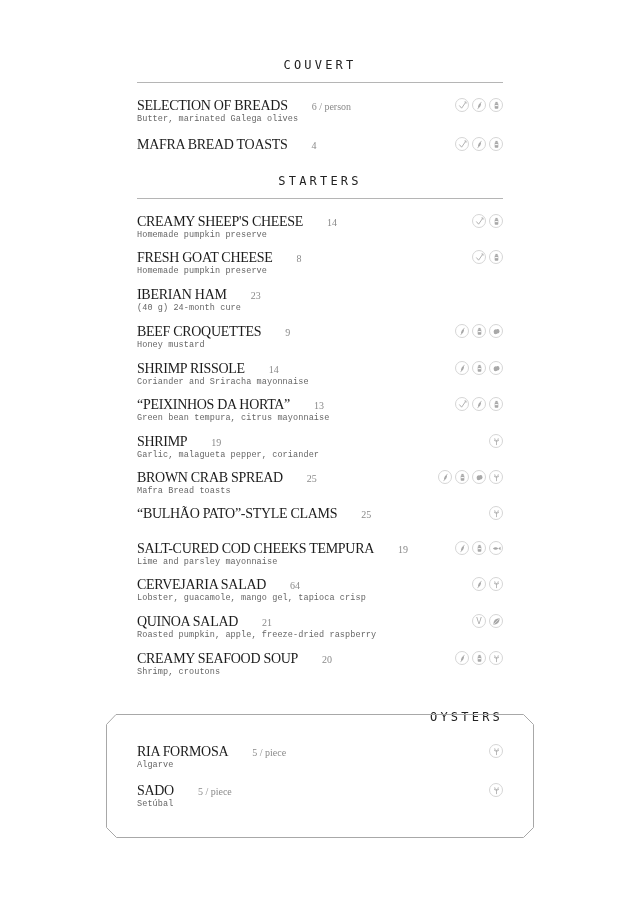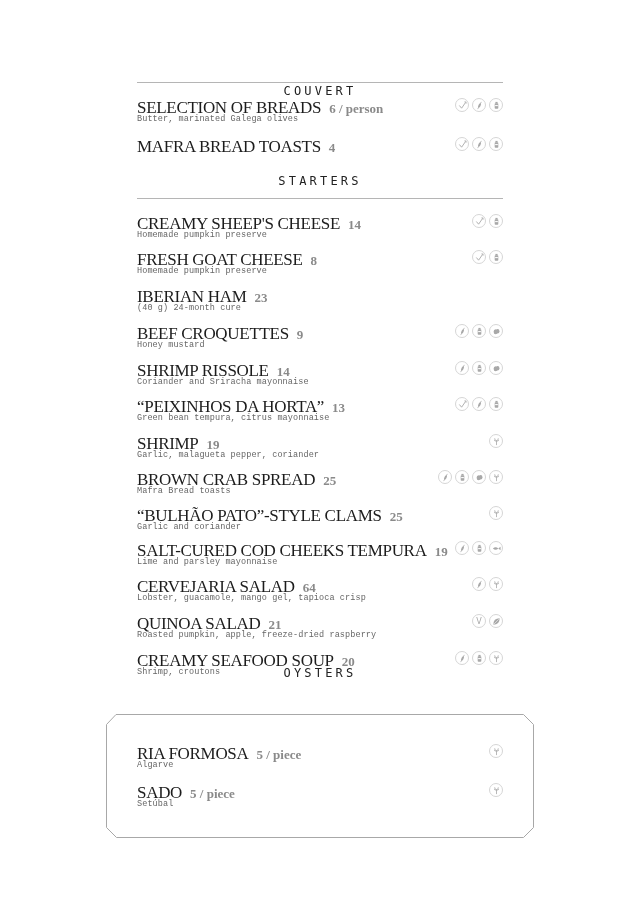--- a/index.html
+++ b/index.html
@@ -6,26 +6,26 @@
   body { width: 640px; height: 905px; position: relative; overflow: hidden; }
   .page { position: absolute; left: 0; top: 0; width: 640px; height: 905px; }
   .section-title {
     position: absolute; left: 137px; width: 366px; text-align: center;
     font-family: "DejaVu Sans Mono", monospace; font-size: 12px;
     letter-spacing: 3.2px; color: #222; font-weight: normal;
   }
   .rule { position: absolute; left: 137px; width: 366px; height: 1px; background: #b5b5b5; }
   .item { position: absolute; left: 137px; width: 366px; height: 30px; }
   .item-name {
-    font-family: "Liberation Serif", serif; font-size: 17px; color: #1c1c1c;
+    font-family: "Liberation Serif", serif; font-size: 14px; color: #1c1c1c;
     letter-spacing: -0.3px; text-transform: uppercase; white-space: nowrap;
   }
   .item-price {
-    font-family: "Liberation Serif", serif; font-size: 13px; color: #8a8a8a;
-    margin-left: 8px; white-space: nowrap; font-weight: bold;
+    font-family: "Liberation Serif", serif; font-size: 10px; color: #8a8a8a;
+    margin-left: 24px; white-space: nowrap;
   }
   .item-desc {
     font-family: Liberation Mono, monospace; font-size: 8.5px; color: #666;
     margin-top: 2px; white-space: nowrap; letter-spacing: 0.1px;
   }
   .head-line { display: flex; align-items: baseline; height: 14px; }
   .icons { position: absolute; right: 0; top: 0; display: flex; gap: 3px; }
   .icon {
     width: 12px; height: 12px; border: 1px solid #d6d6d6; border-radius: 50%;
     display: flex; align-items: center; justify-content: center;
@@ -36,21 +36,21 @@
   .oyster-box {
     position: absolute; left: 106px; top: 714px; width: 428px; height: 124px;
   }
   .oyster-box svg { position: absolute; left: 0; top: 0; }
 </style>
 </head>
 <body>
 
 <div class="page">
 
-  <div class="section-title" style="top:58px;margin-top:26px;">COUVERT</div>
+  <div class="section-title" style="top:58px;">COUVERT</div>
   <div class="rule" style="top:82px;"></div>
 
   <div class="item" style="top:98px;">
     <div class="head-line">
       <span class="item-name">SELECTION OF BREADS</span>
       <span class="item-price">6 / person</span>
     </div>
     <div class="item-desc">Butter, marinated Galega olives</div>
     <div class="icons">
       <span class="icon">
@@ -294,21 +294,20 @@
           </svg>
         </span>
     </div>
   </div>
 
   <div class="item" style="top:506px;">
     <div class="head-line">
       <span class="item-name">“BULHÃO PATO”-STYLE CLAMS</span>
       <span class="item-price">25</span>
     </div>
-    <div class="item-desc">Garlic and coriander</div>
     <div class="icons">
       <span class="icon">
           <svg viewBox="0 0 10 10">
             <path d="M5 9 L5 3.5 M3 1.5 Q3 4 5 4.5 Q7 4 7 1.5 M2.5 3.5 L3.8 5 M7.5 3.5 L6.2 5" stroke="#a8a8a8" fill="none" stroke-width="0.9"></path>
           </svg>
         </span>
     </div>
   </div>
 
   <div class="item" style="top:541px;">
@@ -398,21 +397,21 @@
           </svg>
         </span>
       <span class="icon">
           <svg viewBox="0 0 10 10">
             <path d="M5 9 L5 3.5 M3 1.5 Q3 4 5 4.5 Q7 4 7 1.5 M2.5 3.5 L3.8 5 M7.5 3.5 L6.2 5" stroke="#a8a8a8" fill="none" stroke-width="0.9"></path>
           </svg>
         </span>
     </div>
   </div>
 
-  <div class="section-title" style="top:666px;">OYSTERS</div>
+  <div class="section-title" style="top:710px;text-align:right;">OYSTERS</div>
 
   <div class="oyster-box">
     <svg width="428" height="124" viewBox="0 0 428 124">
       <path d="M10 0.5 L417.5 0.5 L427.5 10.5 L427.5 113.5 L417.5 123.5 L10.5 123.5 L0.5 113.5 L0.5 10.5 Z" fill="none" stroke="#a8a8a8" stroke-width="1"></path>
     </svg>
   </div>
 
   <div class="item" style="top:744px;">
     <div class="head-line">
       <span class="item-name">RIA FORMOSA</span>

